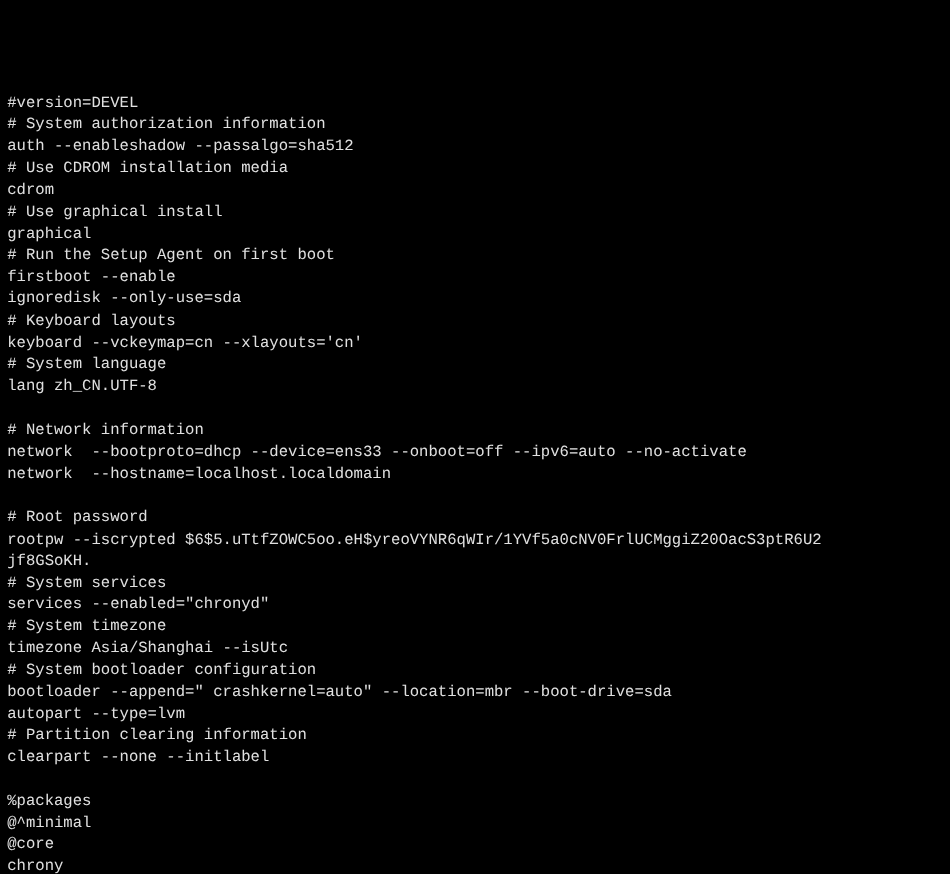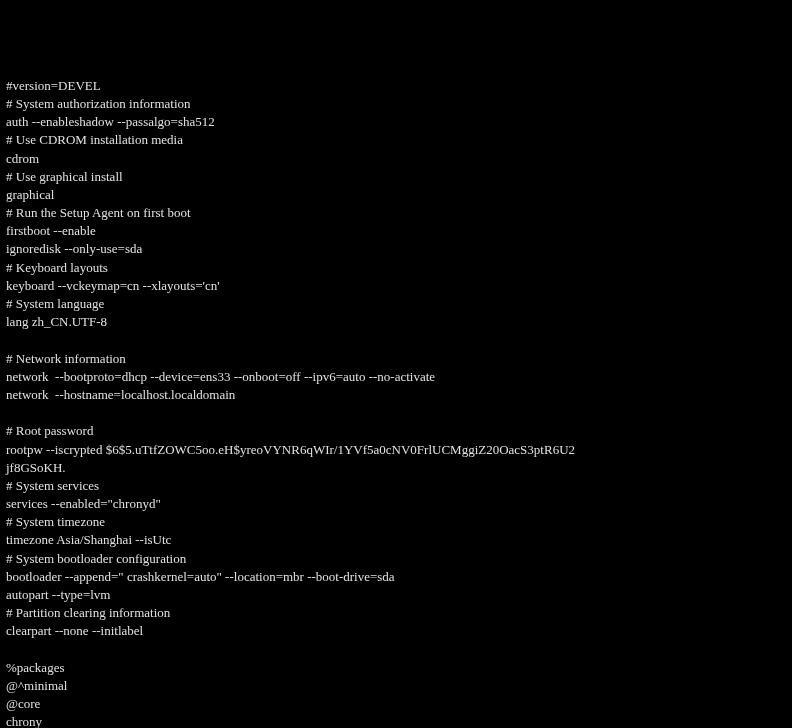--- a/index.html
+++ b/index.html
@@ -18,21 +18,20 @@
       height: 728px;
       overflow: hidden;
       white-space: pre;
     }
     .terminal-content {
       white-space: pre;
     }
     .line {
       display: block;
       min-height: 1.4em;
-      font-family: Liberation Serif, serif;
     }
   </style>
 </head>
 <body>
 
 
 
 <div class="terminal-content"><span class="line">#version=DEVEL</span><span class="line"># System authorization information</span><span class="line">auth --enableshadow --passalgo=sha512</span><span class="line"># Use CDROM installation media</span><span class="line">cdrom</span><span class="line"># Use graphical install</span><span class="line">graphical</span><span class="line"># Run the Setup Agent on first boot</span><span class="line">firstboot --enable</span><span class="line">ignoredisk --only-use=sda</span><span class="line"># Keyboard layouts</span><span class="line">keyboard --vckeymap=cn --xlayouts='cn'</span><span class="line"># System language</span><span class="line">lang zh_CN.UTF-8</span><span class="line"></span><span class="line"># Network information</span><span class="line">network  --bootproto=dhcp --device=ens33 --onboot=off --ipv6=auto --no-activate</span><span class="line">network  --hostname=localhost.localdomain</span><span class="line"></span><span class="line"># Root password</span><span class="line">rootpw --iscrypted $6$5.uTtfZOWC5oo.eH$yreoVYNR6qWIr/1YVf5a0cNV0FrlUCMggiZ20OacS3ptR6U2</span><span class="line">jf8GSoKH.</span><span class="line"># System services</span><span class="line">services --enabled="chronyd"</span><span class="line"># System timezone</span><span class="line">timezone Asia/Shanghai --isUtc</span><span class="line"># System bootloader configuration</span><span class="line">bootloader --append=" crashkernel=auto" --location=mbr --boot-drive=sda</span><span class="line">autopart --type=lvm</span><span class="line"># Partition clearing information</span><span class="line">clearpart --none --initlabel</span><span class="line"></span><span class="line">%packages</span><span class="line">@^minimal</span><span class="line">@core</span><span class="line">chrony</span></div>
 
 

